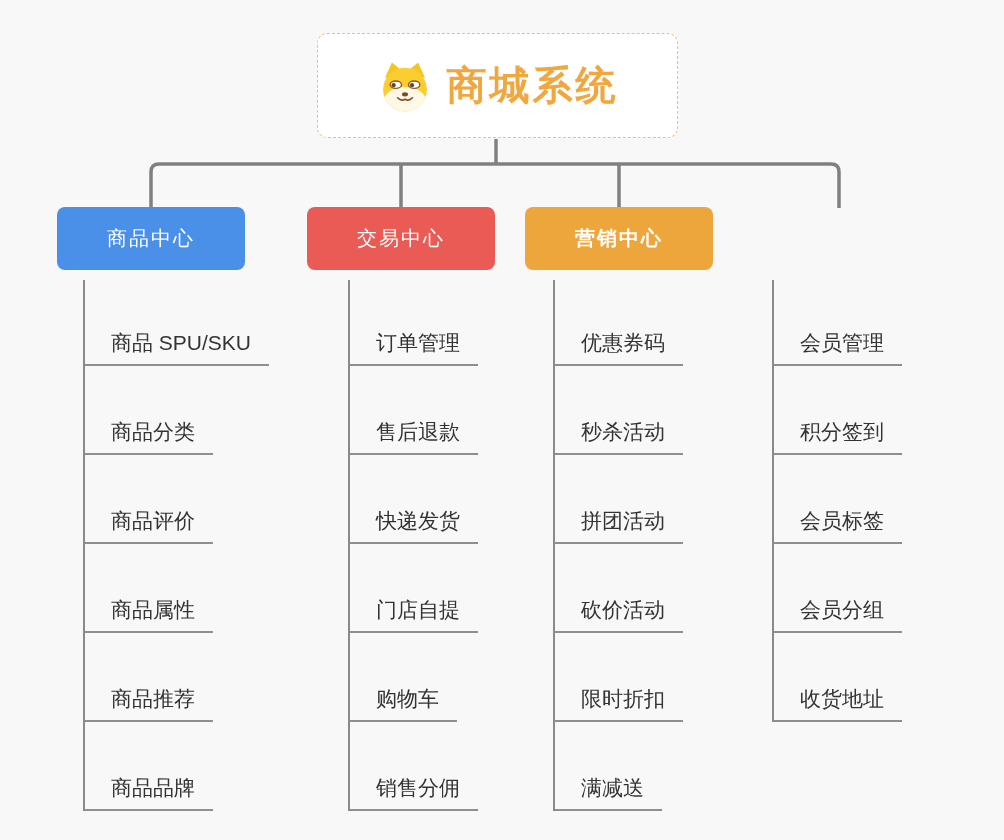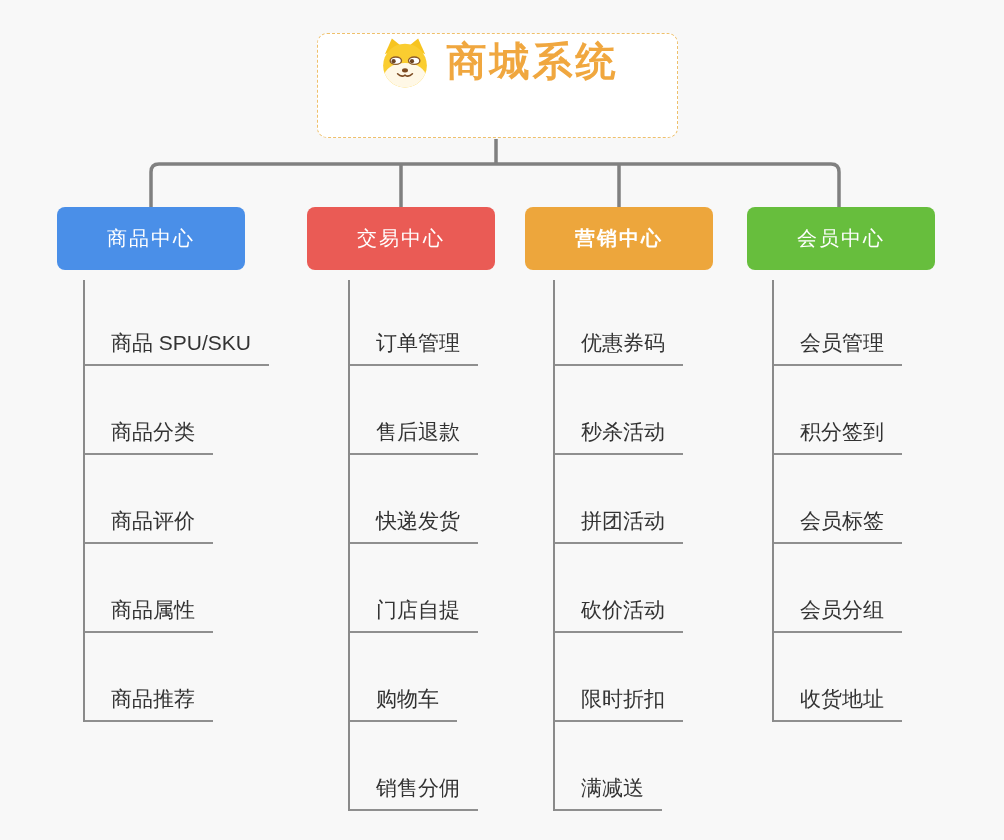--- a/index.html
+++ b/index.html
@@ -13,21 +13,21 @@
   
   .connector-svg{position:absolute;left:0;top:0;z-index:1;}
 
   
   .root-node{
     position:absolute;left:317px;top:33px;width:361px;height:105px;
     background:#FFFFFF;
     border:1px dashed #EFC06B;
     border-radius:10px;
     box-sizing:border-box;
-    display:flex;justify-content:center;gap:14px;
+    display:flex;align-items:center;justify-content:center;gap:14px;
     z-index:2;
   }
   .root-title{
     font-size:40px;
     font-weight:600;
     letter-spacing:3px;
     color:#F0A73F;
     white-space:nowrap;
   }
   .root-icon{width:56px;height:56px;flex:0 0 auto;}
@@ -107,40 +107,40 @@
 
   <div class="branch-box b1" style="background-color: rgb(74, 143, 232);">
     <span>商品中心</span>
   </div>
   <div class="branch-box b2" style="background-color: rgb(234, 91, 85);">
     <span>交易中心</span>
   </div>
   <div class="branch-box b3" style="background-color: rgb(237, 166, 60); font-weight: bold;">
     <span>营销中心</span>
   </div>
-  <div class="branch-box b4" style="background-color: rgb(103, 190, 61);">
-    <span>会员中心</span>
-  </div>
 
   <ul class="leaf-col c1">
     <li class="leaf-row">
         <span class="leaf-topic">商品 SPU/SKU</span>
       </li>
     <li class="leaf-row">
         <span class="leaf-topic">商品分类</span>
       </li>
     <li class="leaf-row">
         <span class="leaf-topic">商品评价</span>
       </li>
     <li class="leaf-row">
         <span class="leaf-topic">商品属性</span>
       </li>
     <li class="leaf-row">
         <span class="leaf-topic">商品推荐</span>
       </li>
+    <li class="leaf-row">
+        <span class="leaf-topic">商品品牌</span>
+      </li>
   </ul>
 
   <ul class="leaf-col c2">
     <li class="leaf-row">
         <span class="leaf-topic">订单管理</span>
       </li>
     <li class="leaf-row">
         <span class="leaf-topic">售后退款</span>
       </li>
     <li class="leaf-row">

